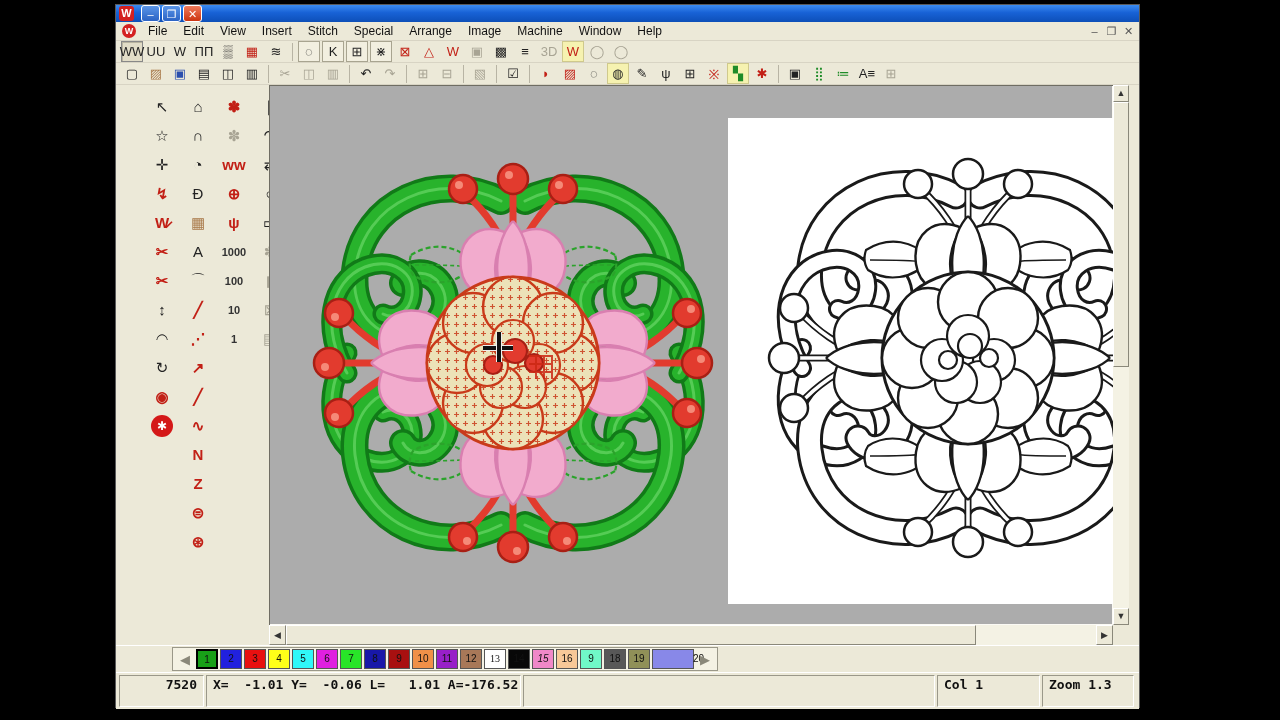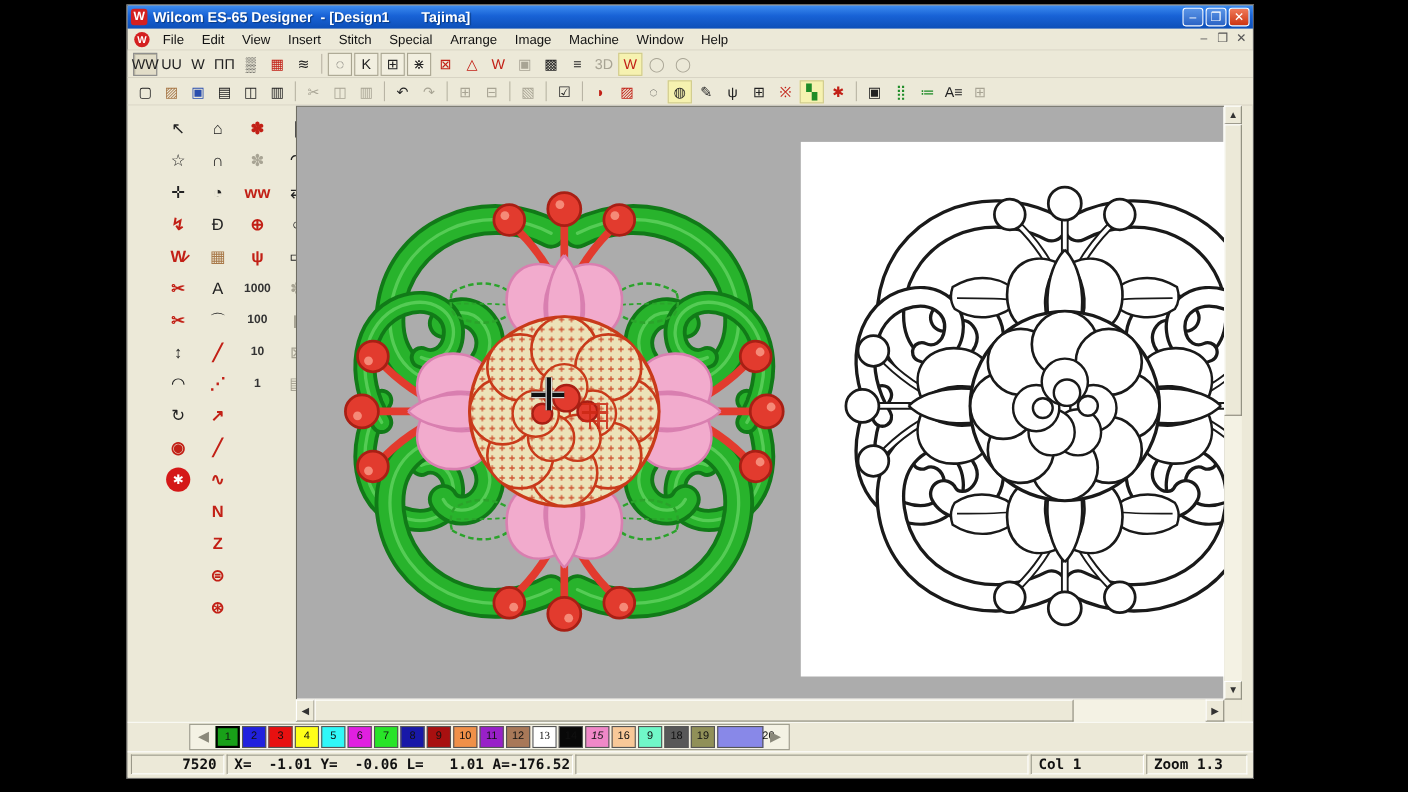--- a/index.html
+++ b/index.html
@@ -85,38 +85,37 @@
   .palwell{display:flex;align-items:center;margin-left:56px;background:#f4f2e4;border:1px solid #9a9889;
     padding:1px 2px;height:24px;box-sizing:border-box;}
   .palarrow{width:20px;height:20px;display:flex;align-items:center;justify-content:center;color:#8a887a;
     font-size:13px;}
   .swatch{width:22px;height:20px;margin:0 1px;border:1px solid #555;box-sizing:border-box;font-size:10px;
     color:#111;text-align:center;line-height:18px;}
   .swatch.selected{border:2px solid #000;}
   
   .statusbar{flex:0 0 24px;display:flex;align-items:center;background:#ece9d8;border-top:1px solid #fff;
     font-family:"DejaVu Sans Mono", monospace;font-size:13px;font-weight:bold;color:#111;padding:2px 3px;box-sizing:border-box;}
-  .sfield{height:18px;border:1px solid;border-color:#9a9889 #fff #fff #9a9889;padding:0 6px;line-height:17px;
+  .sfield{height:32px;border:1px solid;border-color:#9a9889 #fff #fff #9a9889;padding:0 6px;line-height:17px;
     white-space:pre;margin-right:2px;box-sizing:border-box;overflow:hidden;}
   .sf-stitches{width:85px;text-align:right;}
   .sf-coords{width:315px;}
   .sf-fill{flex:1;}
   .sf-col{width:103px;}
   .sf-zoom{width:92px;}
   .bottomstrip{flex:1;background:#ece9d8;}
 </style>
 </head>
 <body>
 
 <div id="stage">
   <div class="app">
 
     <div class="titlebar">
       <div class="logo">W</div>
-      <div class="ttext">Wilcom ES-65 Designer  - [Design1        Tajima]</div>
       <div class="winbtn">–</div>
       <div class="winbtn">❐</div>
       <div class="winbtn close">✕</div>
     </div>
 
     <div class="menubar">
       <div class="mdiicon">W</div>
       <div id="menuitems" style="display:flex">
           <div class="menuitem">File</div>
           <div class="menuitem">Edit</div>

